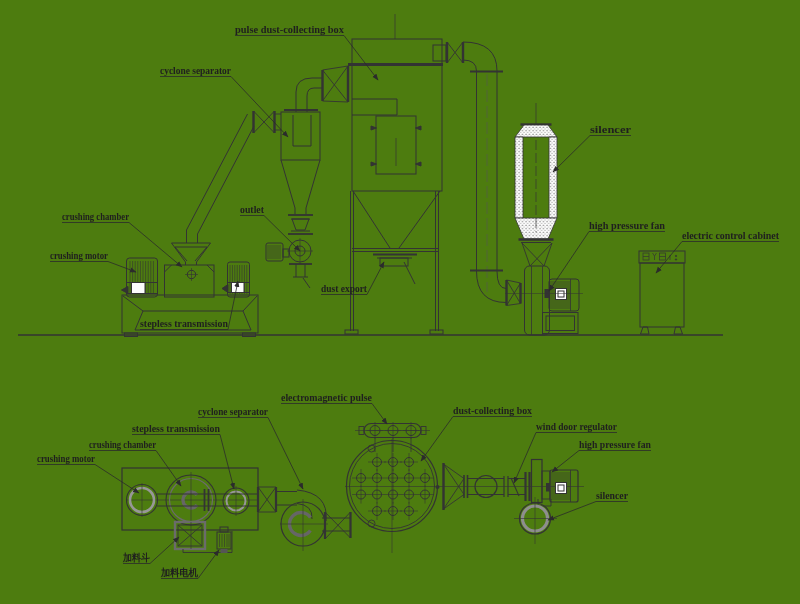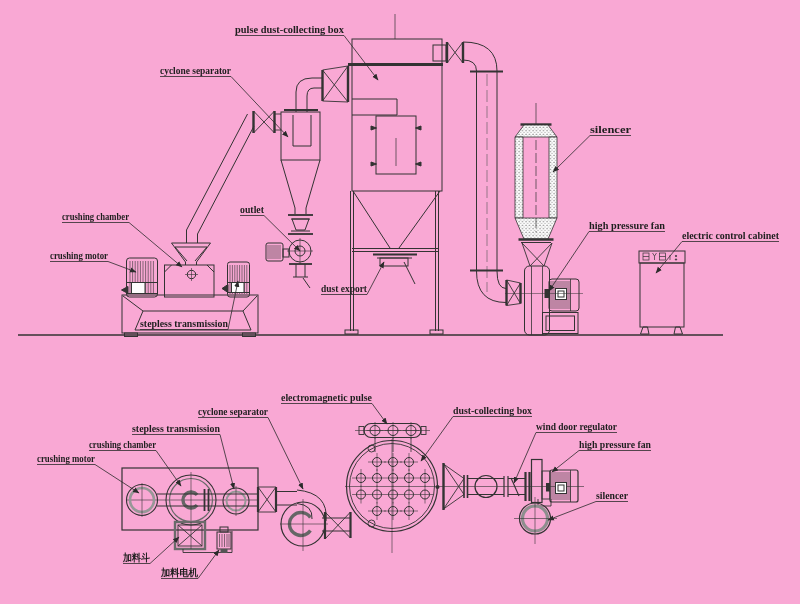--- a/index.html
+++ b/index.html
@@ -1,16 +1,16 @@
 <!DOCTYPE html>
 <html><head>
 <meta charset="utf-8">
 <style>
   html,body{margin:0;padding:0;background:#ffffff;}
-  .canvas{position:relative;width:800px;height:604px;background:#f9a8d4;overflow:hidden;
+  .canvas{position:relative;width:800px;height:604px;background:#4d7c0f;overflow:hidden;
           font-family:"Liberation Serif", serif;}
   svg{display:block;}
   text{fill:#1f1f1f;font-family:"Liberation Serif", serif;font-size:10px;font-weight:bold;}
   text.cjk{font-family:"DejaVu Sans", sans-serif;font-size:10px;font-weight:bold;}
 </style>
 </head>
 <body>
 
 <div class="canvas">
 <svg width="800" height="604" viewBox="0 0 800 604">

